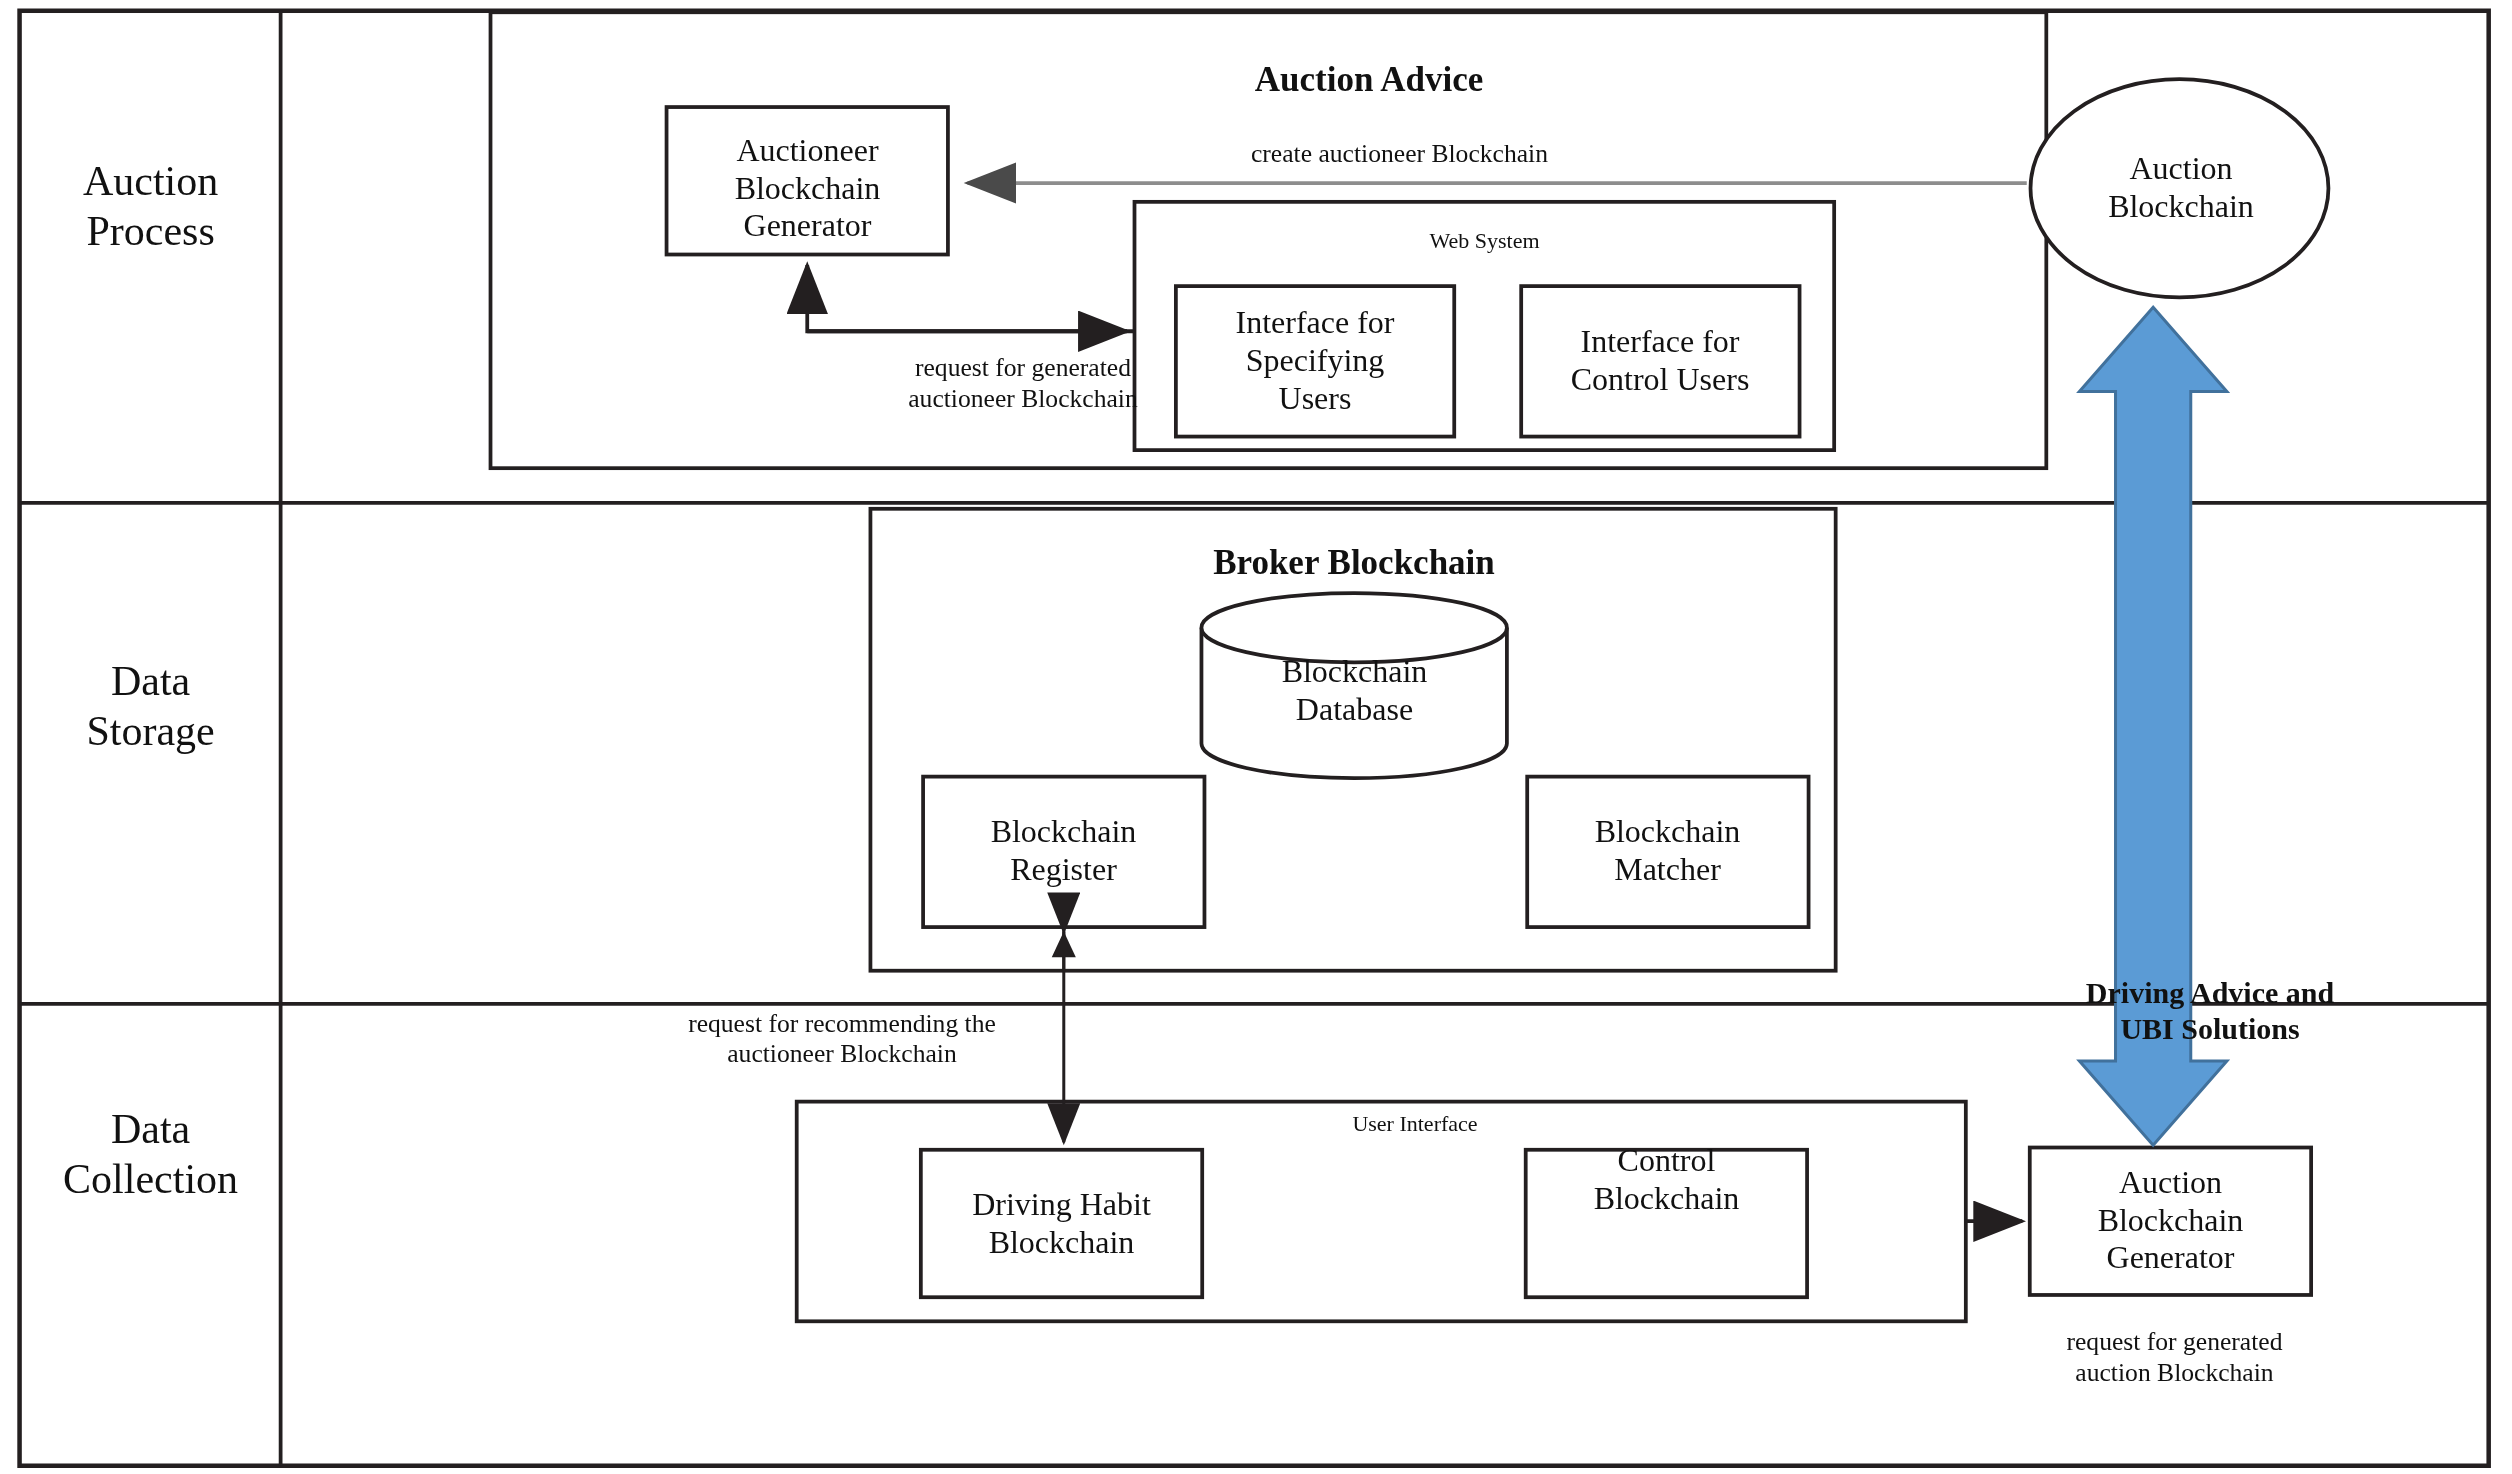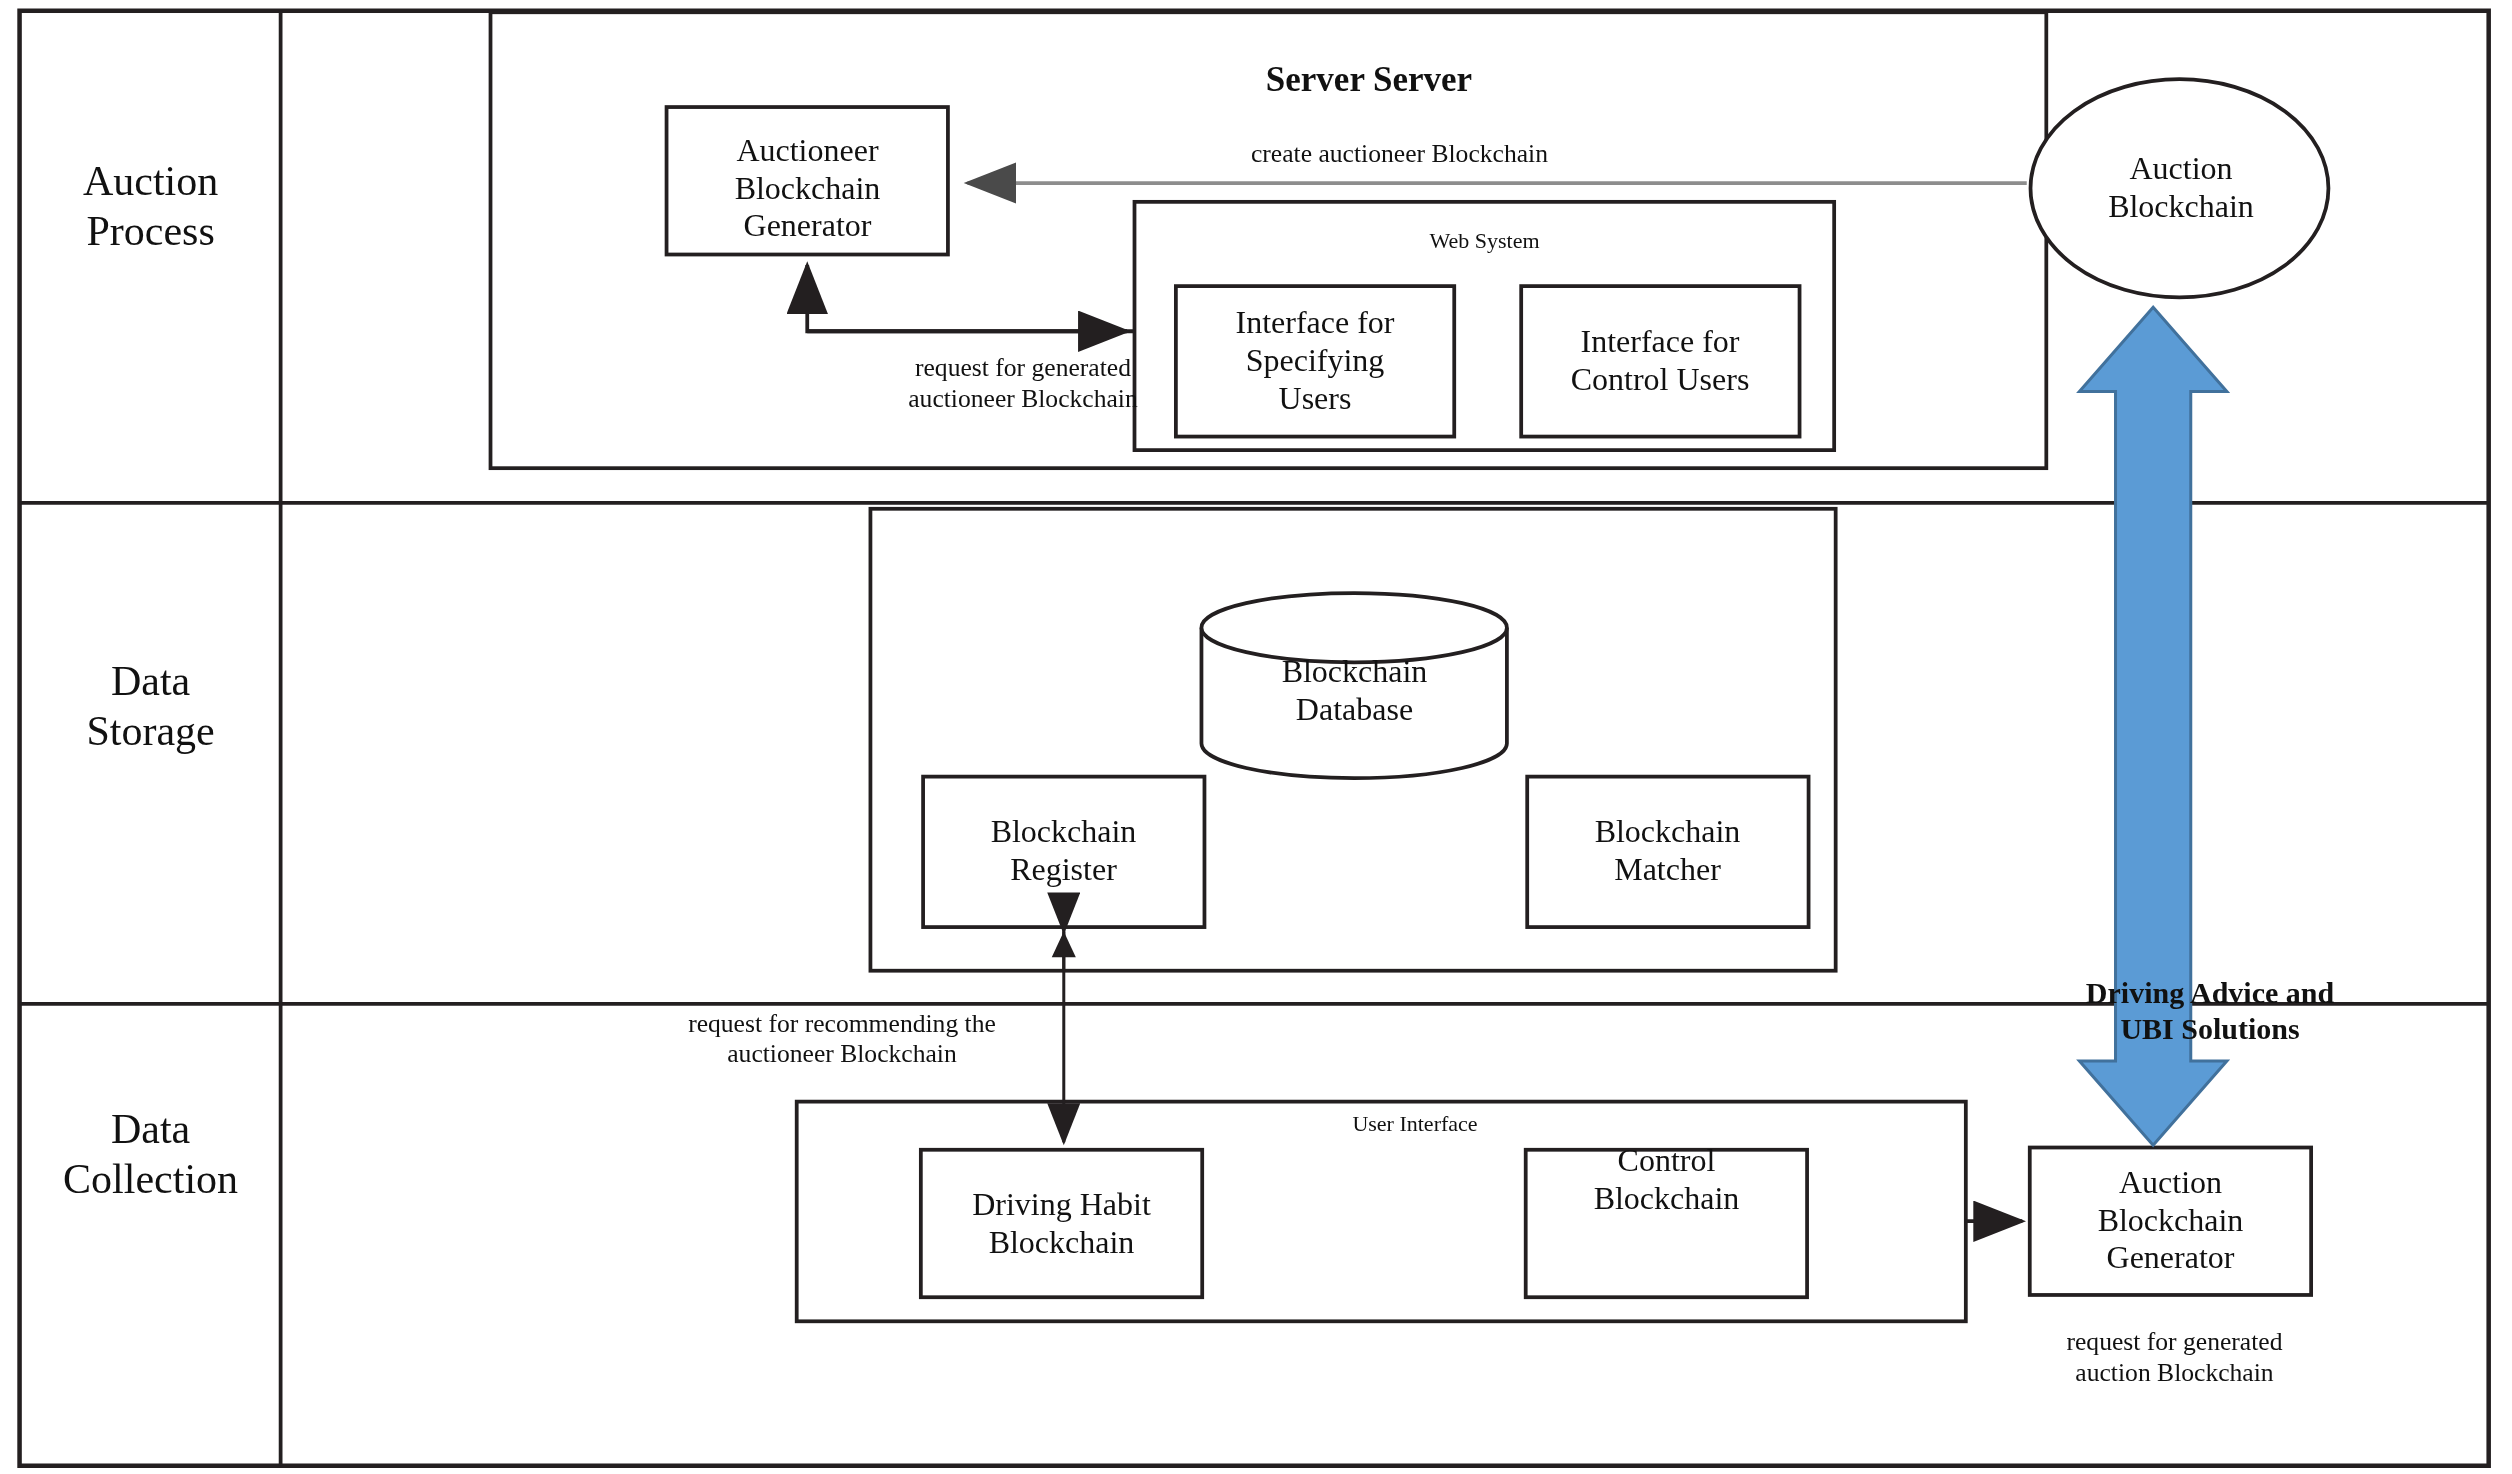--- a/index.html
+++ b/index.html
@@ -120,21 +120,21 @@
     </g>
   </svg>
 
   <div class="lbl row-label ctr" style="left:22.6px;top:162px;width:256px;height:90px;">Auction
 Process</div>
   <div class="lbl row-label ctr" style="left:22.6px;top:662px;width:256px;height:90px;">Data
 Storage</div>
   <div class="lbl row-label ctr" style="left:22.6px;top:1110px;width:256px;height:90px;">Data
 Collection</div>
 
-  <div class="lbl sect-title ctr" style="left:1098px;top:59px;width:542px;height:41px;">Server Server</div>
+  <div class="lbl sect-title ctr" style="left:1098px;top:59px;width:542px;height:41px;">Auction Advice</div>
 
   <div class="lbl node-label ctr" style="left:667px;top:115px;width:281px;height:147px;">Auctioneer
 Blockchain
 Generator</div>
 
   <div class="lbl edge-label ctr" style="left:1151px;top:138px;width:497px;height:33px;">create auctioneer Blockchain</div>
 
   <div class="lbl sub-title ctr" style="left:1221px;top:223px;width:527px;height:36px;">Web System</div>
 
   <div class="lbl node-label ctr" style="left:1176px;top:286px;width:278px;height:150px;">Interface for
@@ -143,20 +143,21 @@
 
   <div class="lbl node-label ctr" style="left:1521px;top:286px;width:278px;height:150px;">Interface for
 Control Users</div>
 
   <div class="lbl node-label ctr" style="left:2047px;top:139px;width:268px;height:98px;">Auction
 Blockchain</div>
 
   <div class="lbl edge-label ctr" style="left:782px;top:346px;width:482px;height:75px;">request for generated
 auctioneer Blockchain</div>
 
+  <div class="lbl sect-title ctr" style="left:1083px;top:542px;width:542px;height:42px;">Broker Blockchain</div>
 
   <div class="lbl node-label ctr" style="left:1213px;top:647px;width:283px;height:87px;">Blockchain
 Database</div>
 
   <div class="lbl node-label ctr" style="left:923px;top:776px;width:281px;height:150px;">Blockchain
 Register</div>
 
   <div class="lbl node-label ctr" style="left:1527px;top:776px;width:281px;height:150px;">Blockchain
 Matcher</div>
 

